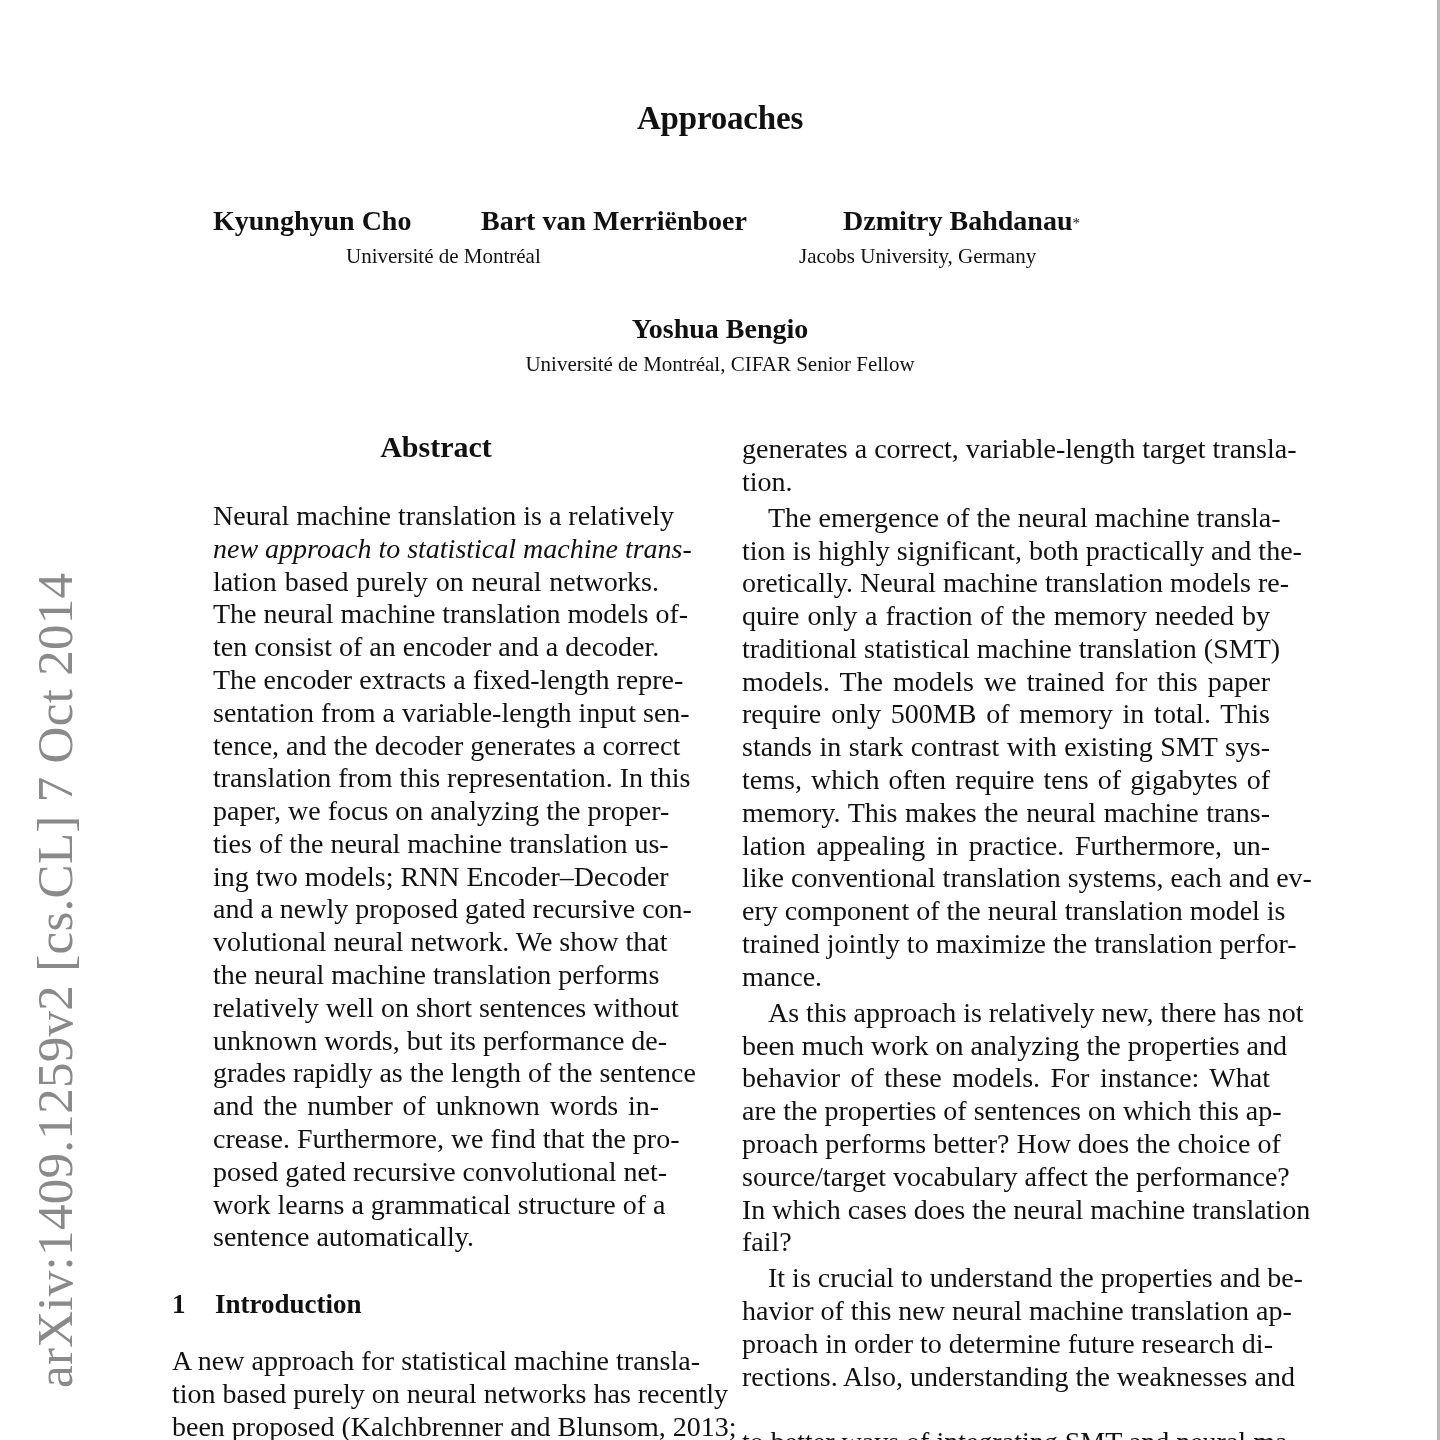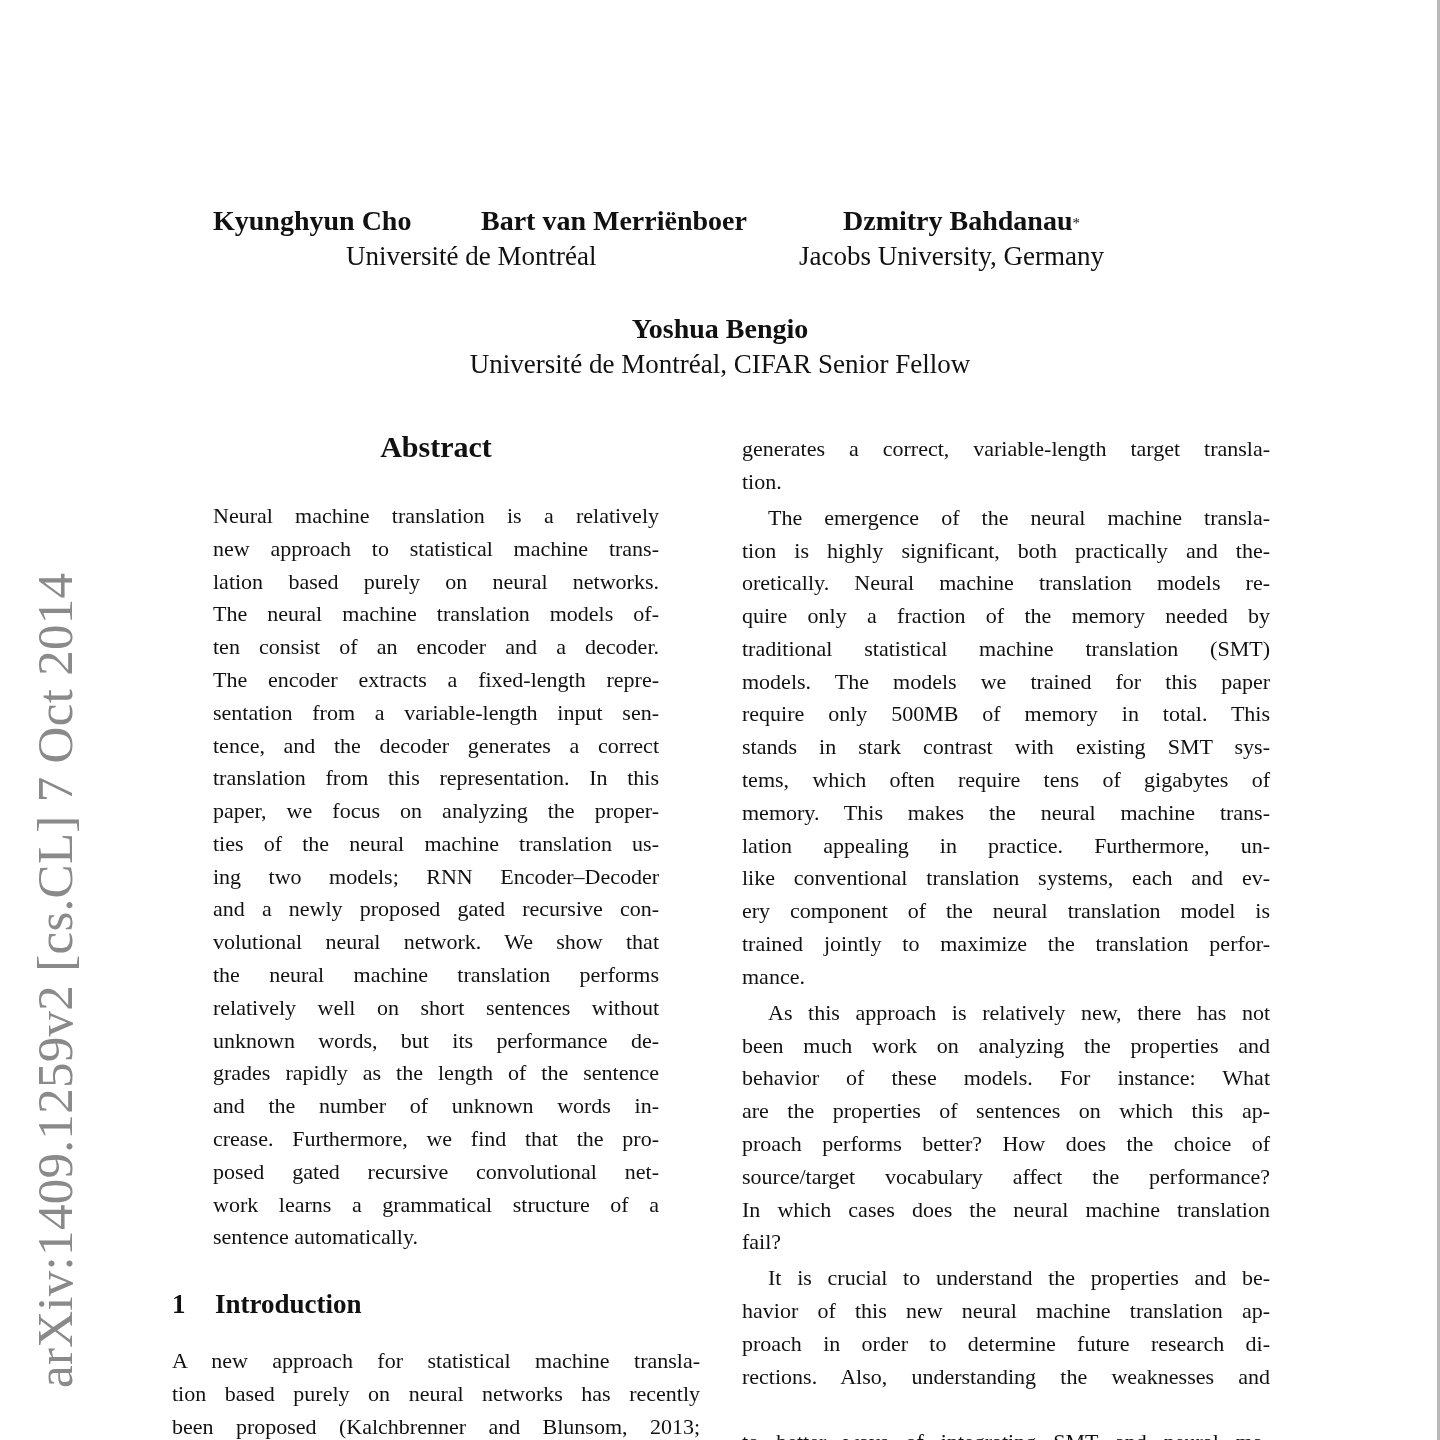--- a/index.html
+++ b/index.html
@@ -12,36 +12,36 @@
   .right-edge {
     position: absolute; top: 0; right: 0; width: 3px; height: 1440px;
     background: #b9b9b9;
   }
   .title {
     position: absolute; left: 180px; width: 1080px; text-align: center;
     font-weight: bold; font-size: 33px; line-height: 38px; top: 99px;
     letter-spacing: -0.2px;
   }
   .author-name { position: absolute; font-weight: bold; font-size: 28px; line-height: 32px; white-space: nowrap; }
-  .affil { position: absolute; font-size: 27px; line-height: 32px; white-space: nowrap; }
+  .affil { position: absolute; font-size: 21px; line-height: 32px; white-space: nowrap; }
   .center { text-align: center; }
   .sup { font-size: 15px; vertical-align: top; position: relative; top: 2px; font-weight: normal; }
 
   .abstract-heading {
     position: absolute; left: 213px; width: 446px; text-align: center;
     top: 431px; font-weight: bold; font-size: 30px; line-height: 32px;
   }
   .section-heading {
     position: absolute; left: 172px; top: 1288px; font-weight: bold;
     font-size: 27px; line-height: 32px; white-space: nowrap;
   }
   .section-heading .num { display: inline-block; width: 43px; }
 
   .line {
-    position: absolute; font-size: 22px; line-height: 32px; height: 32px;
+    position: absolute; font-size: 28px; line-height: 32px; height: 32px;
     white-space: nowrap; text-align: justify; text-align-last: justify;
   }
   .line.last { text-align-last: left; }
   .col-abs .line { left: 213px; width: 446px; }
   .col-intro .line { left: 172px; width: 528px; }
   .col-right .line { left: 742px; width: 528px; }
   .col-right .line.indent { left: 768px; width: 502px; }
 
   .arxiv {
     position: absolute; left: 25px; top: 1388px;
@@ -51,37 +51,38 @@
   }
 </style>
 </head>
 <body>
 
 <div class="right-edge"></div>
 
 <div class="arxiv">arXiv:1409.1259v2  [cs.CL]  7 Oct 2014</div>
 
 <div class="title">
+  <div>Approaches</div>
 </div>
 
 <div class="author-name" style="left:213px; top:205px;">Kyunghyun Cho</div>
 <div class="author-name" style="left:481px; top:205px;">Bart van Merriënboer</div>
 <div class="author-name" style="left:843px; top:205px;">
   <span>Dzmitry Bahdanau</span><span class="sup">*</span>
 </div>
 <div class="affil" style="left:346px; top:240px;">Université de Montréal</div>
 <div class="affil" style="left:799px; top:240px;">Jacobs University, Germany</div>
 
 <div class="author-name center" style="left:420px; width:600px; top:313px;">Yoshua Bengio</div>
 <div class="affil center" style="left:320px; width:800px; top:348px;">Université de Montréal, CIFAR Senior Fellow</div>
 
 <div class="abstract-heading">Abstract</div>
 <div class="col-abs">
   <div class="line" style="top:500px;">Neural machine translation is a relatively</div>
-  <div class="line" style="top:533px;">new approach to statistical machine trans-</div>
+  <div class="line" style="top:533px;font-style:italic;">new approach to statistical machine trans-</div>
   <div class="line" style="top:566px;">lation based purely on neural networks.</div>
   <div class="line" style="top:598px;">The neural machine translation models of-</div>
   <div class="line" style="top:631px;">ten consist of an encoder and a decoder.</div>
   <div class="line" style="top:664px;">The encoder extracts a fixed-length repre-</div>
   <div class="line" style="top:697px;">sentation from a variable-length input sen-</div>
   <div class="line" style="top:730px;">tence, and the decoder generates a correct</div>
   <div class="line" style="top:762px;">translation from this representation. In this</div>
   <div class="line" style="top:795px;">paper, we focus on analyzing the proper-</div>
   <div class="line" style="top:828px;">ties of the neural machine translation us-</div>
   <div class="line" style="top:861px;">ing two models; RNN Encoder–Decoder</div>

